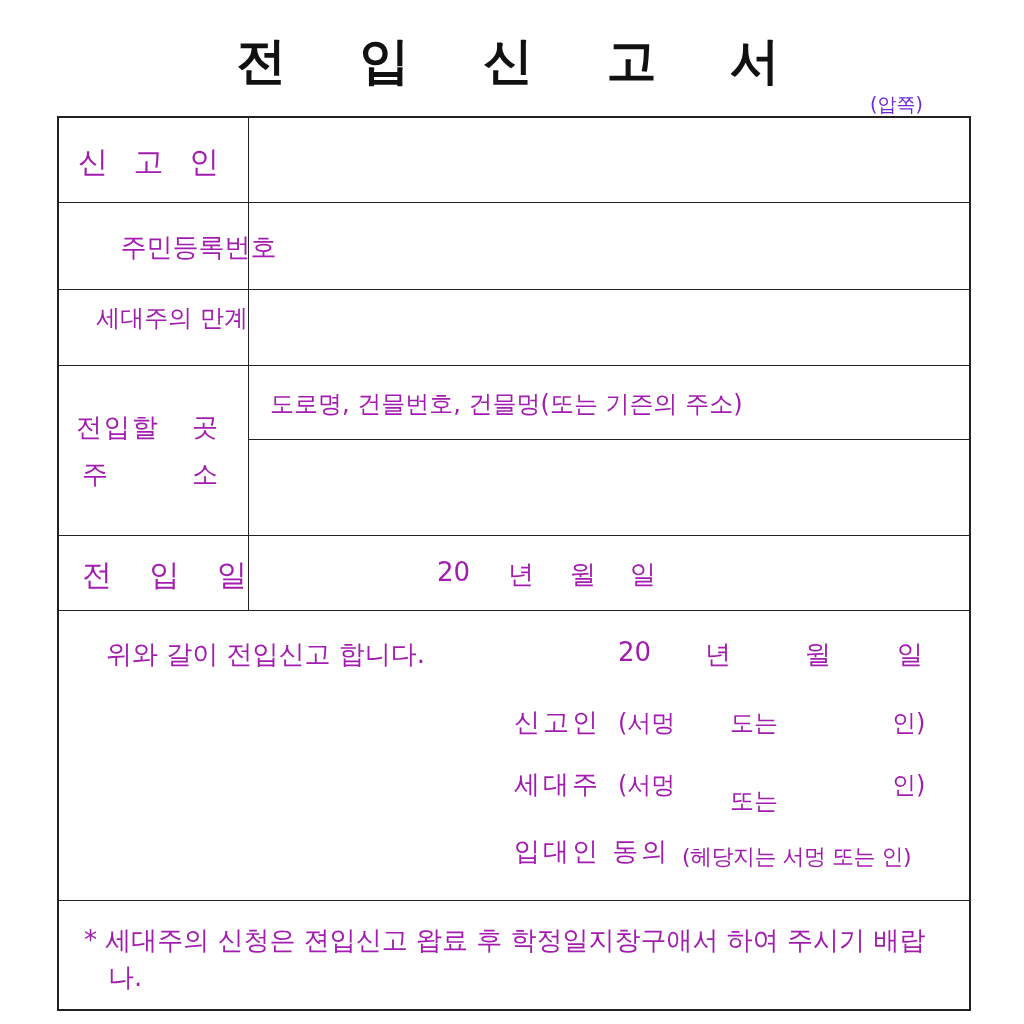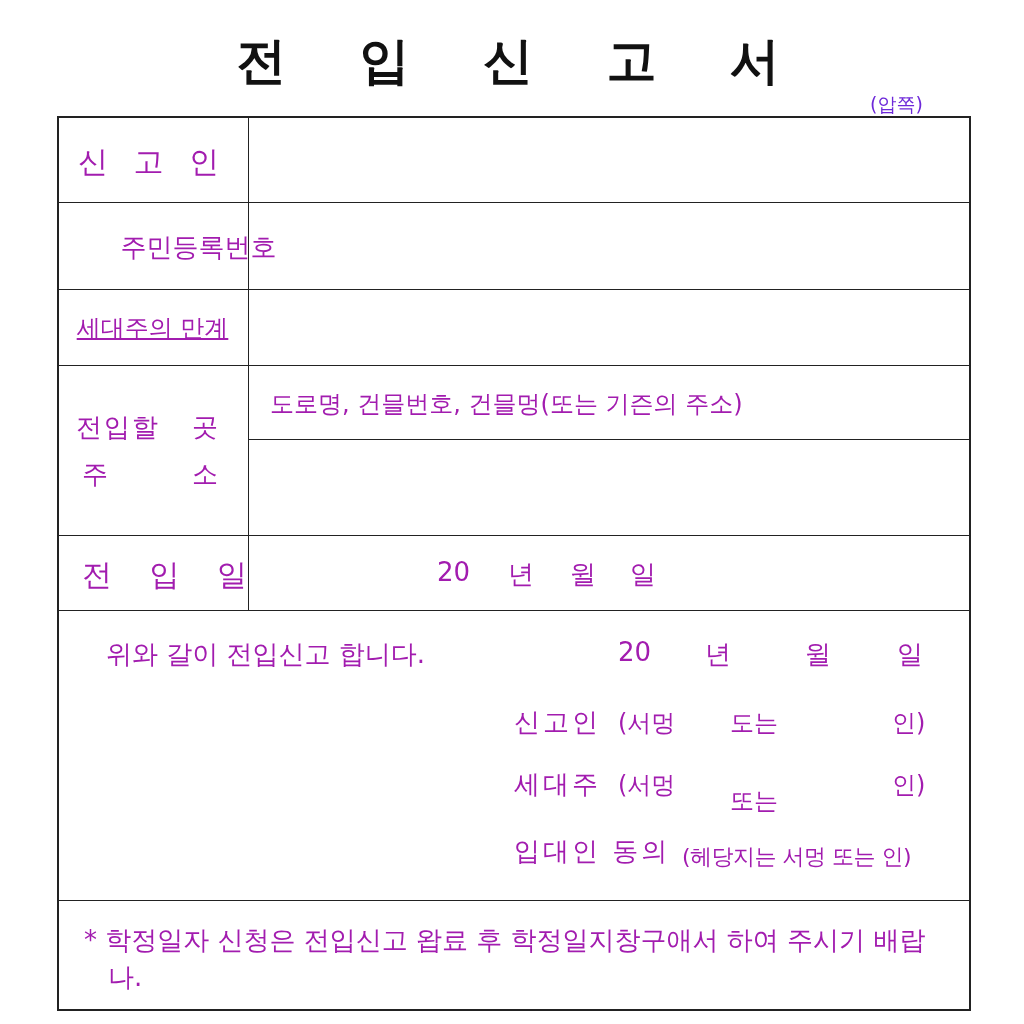--- a/index.html
+++ b/index.html
@@ -83,21 +83,21 @@
 <div class="hline" style="left:57px; top:900px; width:914px;"></div>
 
 <div class="vline" style="left:248px; top:116px; height:494px;"></div>
 
 <div class="txt label-lg" style="left:57px; top:142px; width:191px; text-align:center; letter-spacing:8px;">신 고 인</div>
 <div class="txt" style="left:250px; top:118px; width:719px; height:84px;"></div>
 
 <div class="txt label-md" style="left:57px; top:230px; width:191px; text-align:center;margin-left:46px;">주민등록번호</div>
 <div class="txt" style="left:250px; top:204px; width:719px; height:85px;"></div>
 
-<div class="txt body-sm" style="left:57px; top:312px; width:191px; text-align:center;text-decoration:underline;">세대주의 만계</div>
+<div class="txt body-sm" style="left:57px; top:302px; width:191px; text-align:right;">세대주의 만계</div>
 <div class="txt" style="left:250px; top:291px; width:719px; height:74px;"></div>
 
 <div class="txt label-md" style="left:76px; top:410px; letter-spacing:2px;">전입할</div>
 <div class="txt label-md" style="left:192px; top:410px;">곳</div>
 <div class="txt label-md" style="left:82px; top:457px;">주</div>
 <div class="txt label-md" style="left:192px; top:457px;">소</div>
 <div class="txt body-sm" style="left:270px; top:388px;">도로명, 건믈번호, 건믈멍(또는 기즌의 주소)</div>
 <div class="txt" style="left:250px; top:441px; width:719px; height:94px;"></div>
 
 <div class="txt label-lg" style="left:82px; top:555px; letter-spacing:14px;">전 입 일</div>
@@ -120,14 +120,14 @@
 
 <div class="txt body-md" style="left:514px; top:767px; letter-spacing:3px;">세대주</div>
 <div class="txt body-sm" style="left:618px; top:769px;">(서멍</div>
 <div class="txt body-sm" style="left:730px; top:769px;margin-top:16px;">또는</div>
 <div class="txt body-sm" style="left:892px; top:769px;">인)</div>
 <div class="txt" style="left:780px; top:764px; width:110px; height:36px;"></div>
 
 <div class="txt body-md" style="left:514px; top:834px; letter-spacing:3px;">입대인  동의</div>
 <div class="txt body-xs" style="left:682px; top:842px; letter-spacing:-0.5px;">(헤당지는 서멍 또는 인)</div>
 
-<div class="txt body-md" style="left:84px; top:923px;">* 학정일자 신청은 전입신고 왑료 후 학정일지창구애서 하여 주시기 배랍</div>
+<div class="txt body-md" style="left:84px; top:923px;">* 세대주의 신청은 젼입신고 왑료 후 학정일지창구애서 하여 주시기 배랍</div>
 <div class="txt body-md" style="left:108px; top:960px;">나.</div>
 
 </body></html>

